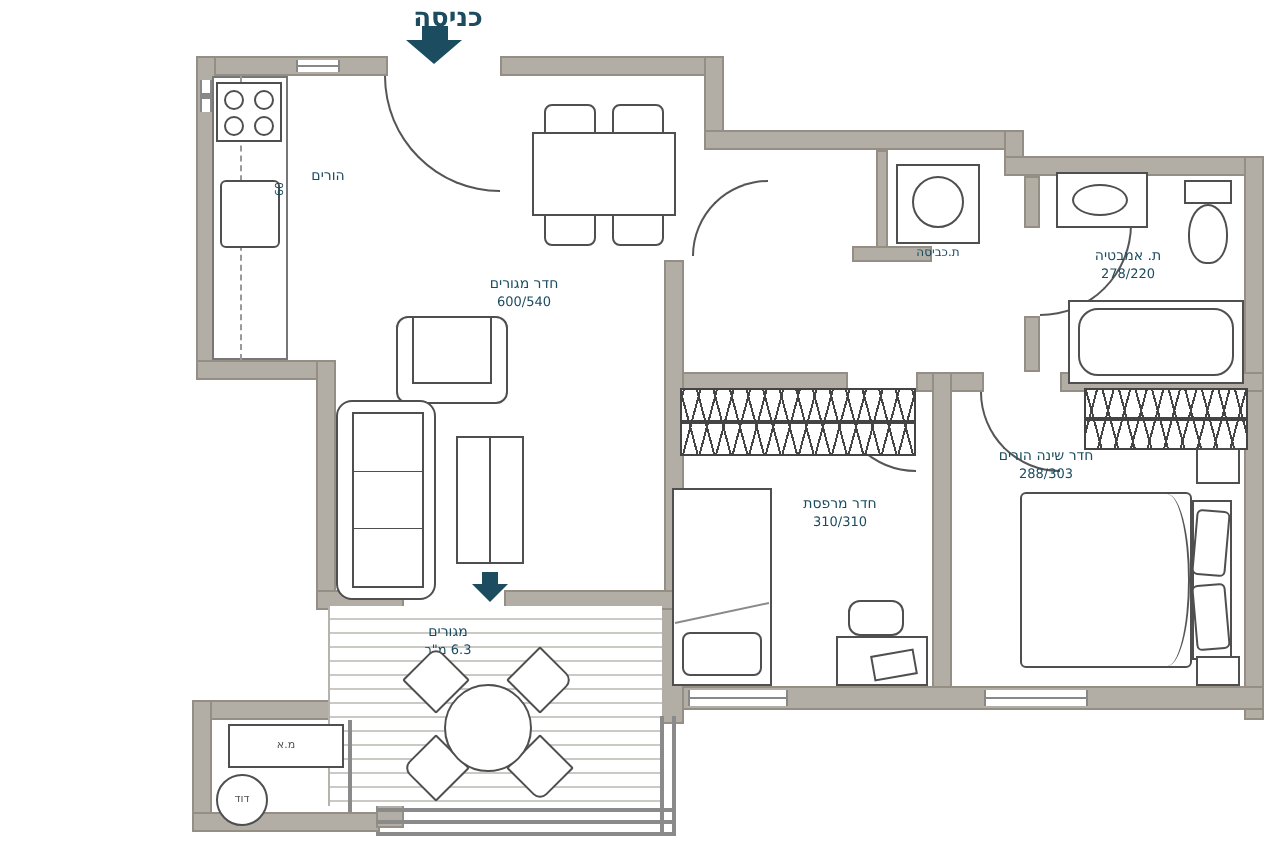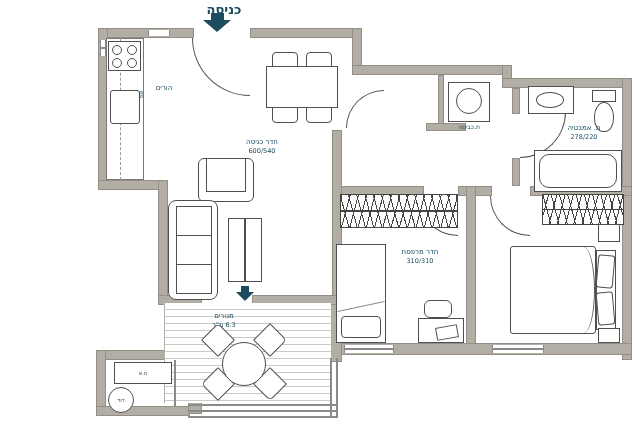--- a/index.html
+++ b/index.html
@@ -91,59 +91,63 @@
   <div class="lbl" style="left:146px;top:84px;width:36px">הורים</div>
   <div class="lbl" style="left:134px;top:90px;width:14px;font-size:5.5px;transform:rotate(-90deg)">60</div>
 
   <div class="f" style="left:272px;top:52px;width:26px;height:16px;border-radius:4px 4px 0 0"></div>
   <div class="f" style="left:306px;top:52px;width:26px;height:16px;border-radius:4px 4px 0 0"></div>
   <div class="f" style="left:266px;top:66px;width:72px;height:42px"></div>
   <div class="f" style="left:272px;top:107px;width:26px;height:16px;border-radius:0 0 4px 4px"></div>
   <div class="f" style="left:306px;top:107px;width:26px;height:16px;border-radius:0 0 4px 4px"></div>
 
   <div class="lbl" style="left:228px;top:138px;width:68px">
-    <span>חדר כניסה</span>
+    <span>חדר מגורים</span>
     <span class="dims">600/540</span>
   </div>
   <div class="f" style="left:198px;top:158px;width:56px;height:44px;border-radius:6px"></div>
   <div class="f" style="left:206px;top:158px;width:40px;height:34px"></div>
   <div class="f" style="left:168px;top:200px;width:50px;height:100px;border-radius:8px"></div>
   <div class="cushions" style="left:176px;top:206px;width:36px;height:88px"></div>
   <div class="f mid-v" style="left:228px;top:218px;width:34px;height:64px"></div>
   <div class="stem" style="left:241px;top:286px;width:8px;height:6px"></div>
   <div class="tri-down" style="left:236px;top:292px;border-left:9px solid transparent;border-right:9px solid transparent;border-top:9px solid #1b4c60"></div>
 
   <div class="f" style="left:448px;top:82px;width:42px;height:40px"></div>
   <div class="f circ" style="left:456px;top:88px;width:26px;height:26px"></div>
   <div class="lbl" style="left:442px;top:122px;width:54px;font-size:6px">ת.כביסה</div>
 
   <div class="f" style="left:528px;top:86px;width:46px;height:28px"></div>
   <div class="f circ" style="left:536px;top:92px;width:28px;height:16px"></div>
   <div class="f" style="left:592px;top:90px;width:24px;height:12px"></div>
   <div class="f" style="left:594px;top:102px;width:20px;height:30px;border-radius:50% 50% 45% 45%"></div>
-  <div class="lbl" style="left:550px;top:124px;width:68px">
+  <div class="lbl" style="left:530px;top:124px;width:68px">
     <span>ת. אמבטיה</span>
     <span class="dims">278/220</span>
   </div>
   <div class="f" style="left:534px;top:150px;width:88px;height:42px"></div>
   <div class="f" style="left:539px;top:154px;width:78px;height:34px;border-radius:10px"></div>
 
   <div class="closet" style="left:340px;top:194px;width:118px;height:34px"></div>
   <div class="lbl" style="left:392px;top:248px;width:56px">
     <span>חדר מרפסת</span>
     <span class="dims">310/310</span>
   </div>
   <div class="f" style="left:336px;top:244px;width:50px;height:99px"></div>
   <div class="ln" style="left:337px;top:306px;width:48px;height:1px;transform:rotate(-12deg)"></div>
   <div class="f" style="left:341px;top:316px;width:40px;height:22px;border-radius:4px"></div>
   <div class="f" style="left:424px;top:300px;width:28px;height:18px;border-radius:6px"></div>
   <div class="f" style="left:418px;top:318px;width:46px;height:25px"></div>
   <div class="f" style="left:436px;top:326px;width:22px;height:13px;transform:rotate(-10deg)"></div>
 
   <div class="closet" style="left:542px;top:194px;width:82px;height:31px"></div>
+  <div class="lbl" style="left:488px;top:224px;width:70px">
+    <span>חדר שינה הורים</span>
+    <span class="dims">288/303</span>
+  </div>
   <div class="f" style="left:598px;top:224px;width:22px;height:18px"></div>
   <div class="f" style="left:510px;top:246px;width:86px;height:88px;border-radius:3px"></div>
   <div class="arc" style="left:576px;top:247px;width:19px;height:86px;border-right:1px solid #555;border-radius:0 60% 60% 0/0 50% 50% 0"></div>
   <div class="f" style="left:596px;top:250px;width:20px;height:80px"></div>
   <div class="f" style="left:597px;top:255px;width:17px;height:33px;border-radius:3px;transform:rotate(5deg)"></div>
   <div class="f" style="left:597px;top:292px;width:17px;height:33px;border-radius:3px;transform:rotate(-5deg)"></div>
   <div class="f" style="left:598px;top:328px;width:22px;height:15px"></div>
 
   <div class="deck" style="left:164px;top:303px;width:166px;height:100px"></div>
   <div class="lbl" style="left:194px;top:312px;width:60px;background:transparent">

